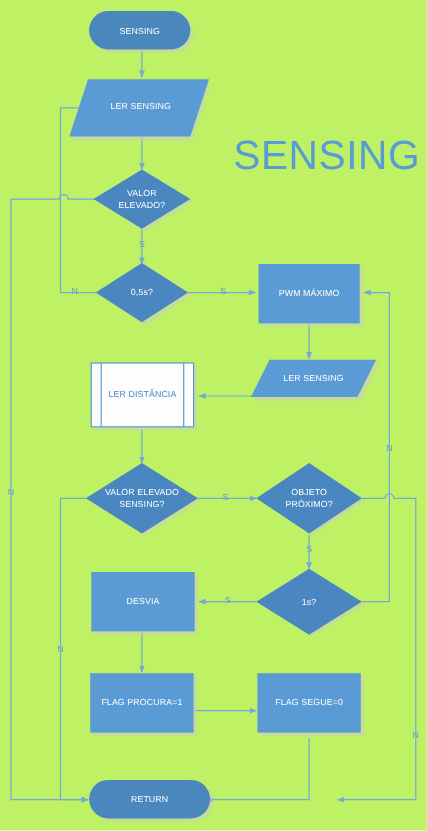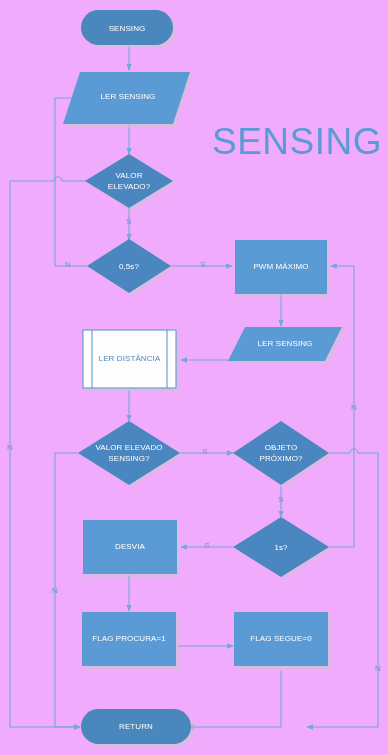--- a/index.html
+++ b/index.html
@@ -10,21 +10,21 @@
   body {
     width: 388px;
     height: 755px;
     overflow: hidden;
     font-family: "Liberation Sans", sans-serif;
   }
   #flow-root {
     position: relative;
     width: 388px;
     height: 755px;
-    background: #f0abfc;
+    background: #bef264;
   }
   svg#flowchart {
     display: block;
     width: 388px;
     height: 755px;
   }
   .node-label {
     font-family: "Liberation Sans", sans-serif;
     font-size: 8px;
     fill: #ffffff;

